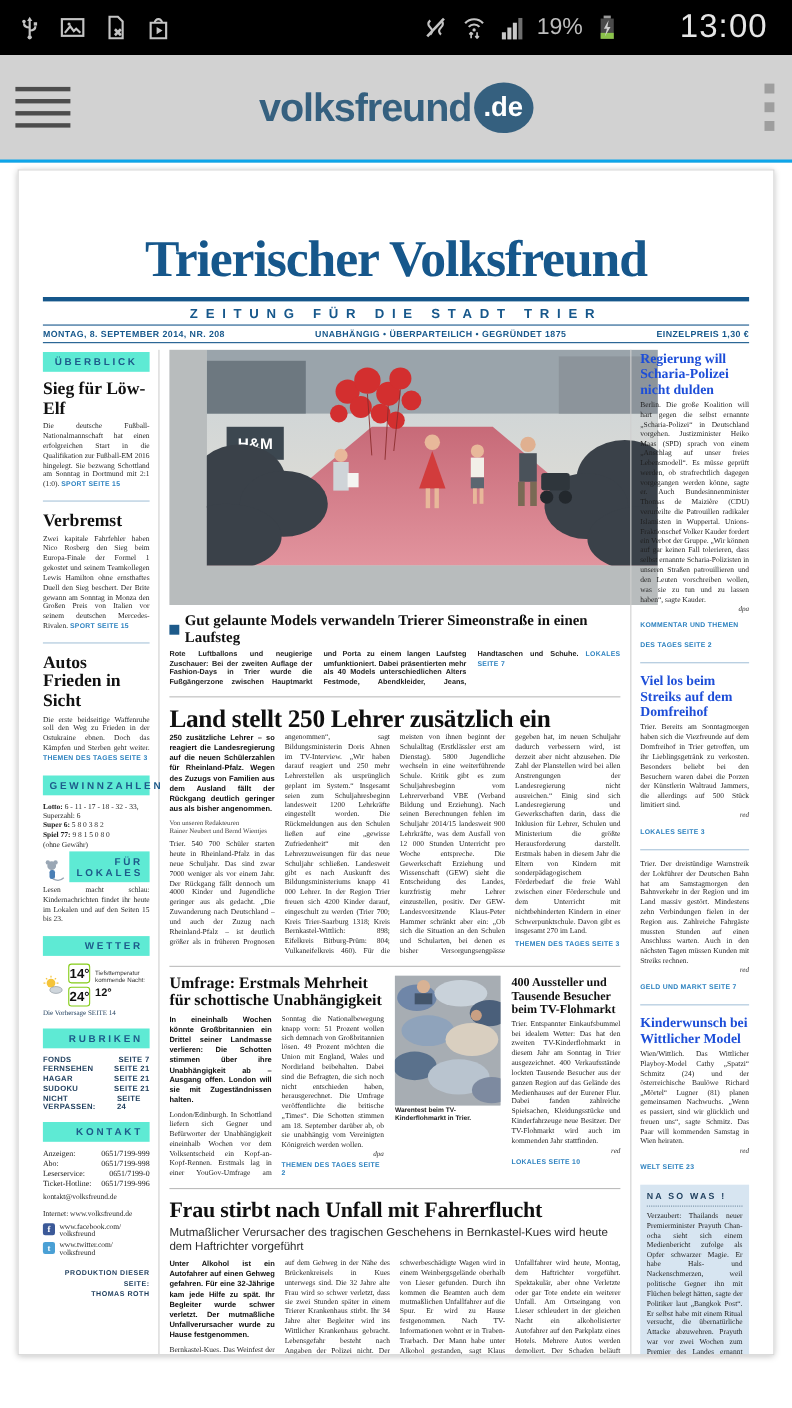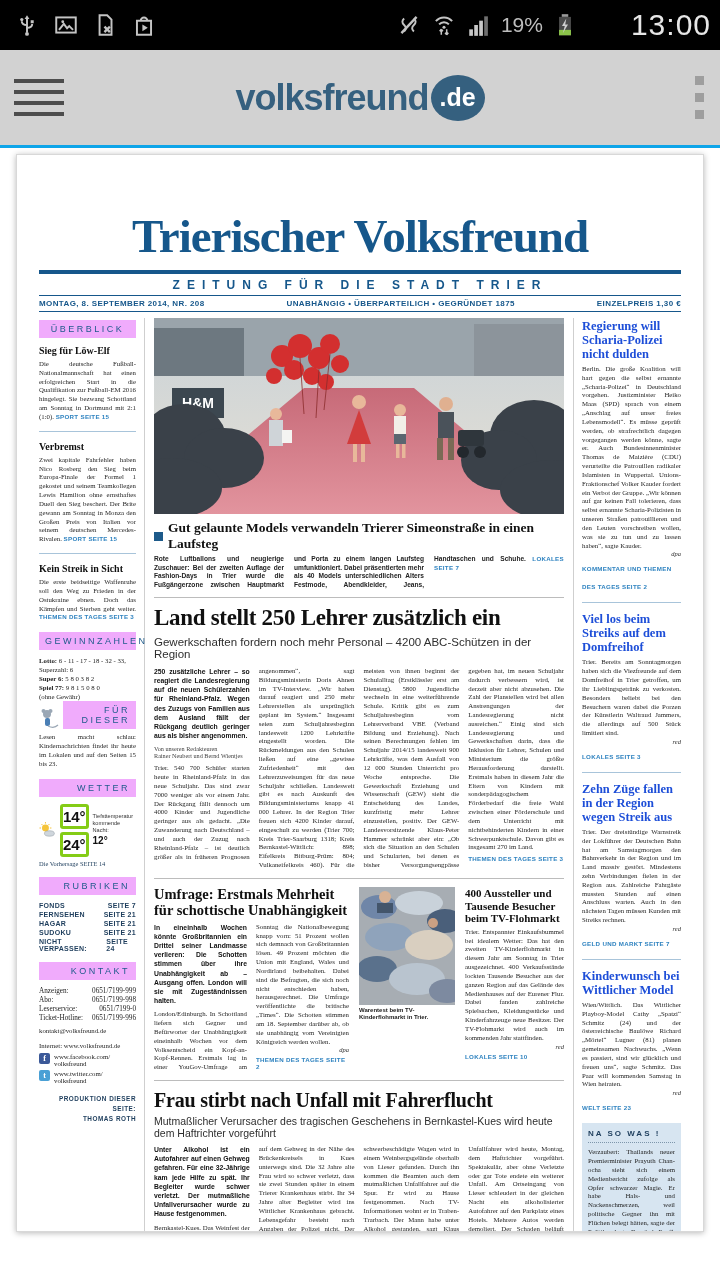--- a/index.html
+++ b/index.html
@@ -2,21 +2,21 @@
 <html><head>
 <meta charset="utf-8">
 <style>
   html,body{margin:0;padding:0;width:720px;height:1280px;overflow:hidden;background:#fff;
     font-family:"Liberation Sans", sans-serif;}
   .screen{width:720px;height:1280px;display:flex;flex-direction:column;}
 
   
   .statusbar{height:50px;background:#000;display:flex;align-items:center;flex-shrink:0;}
   .sb-left{display:flex;align-items:center;gap:13px;padding-left:14px;}
-  .sb-right{display:flex;align-items:center;gap:9px;margin-left:auto;padding-right:9px;}
+  .sb-right{display:flex;align-items:center;gap:9px;margin-left:auto;padding-right:22px;}
   .sb-ic{width:26px;height:26px;display:block;}
   .sb-pct{color:#bdbdbd;font-size:21px;}
   .sb-time{color:#e6e6e6;font-size:30px;letter-spacing:1px;margin-left:44px;}
 
   
   .appbar{height:95px;background:#d2d2d2;border-bottom:3px solid #0ea5e9;display:flex;align-items:center;flex-shrink:0;position:relative;}
   .burger{margin-left:14px;width:50px;display:flex;flex-direction:column;gap:7px;cursor:pointer;}
   .burger i{display:block;height:4px;background:#4d4d4d;}
   .logo{position:absolute;left:0;right:0;display:flex;justify-content:center;align-items:center;pointer-events:none;}
   .logo-inner{display:flex;align-items:center;pointer-events:auto;}
@@ -34,37 +34,37 @@
     font-size:47px;letter-spacing:-1px;line-height:1;}
   .tagline-wrap{border-top:4px solid #16578b;margin-top:10px;text-align:center;}
   .tagline{color:#16578b;font-size:12px;letter-spacing:7px;padding:4px 0 3px;font-weight:bold;}
   .dateline{border-top:1px solid #16578b;border-bottom:1px solid #16578b;display:flex;justify-content:space-between;
     color:#16578b;font-size:8px;font-weight:bold;padding:3px 0;letter-spacing:.4px;}
   .grid{display:grid;grid-template-columns:106px 1fr 108px;column-gap:9px;margin-top:6px;}
   .col-left{border-right:1px solid #cfcfcf;padding-right:8px;}
   .col-right{border-left:1px solid #cfcfcf;padding-left:8px;}
 
   .serif{font-family:"Liberation Serif", serif;}
-  .secbox{background:#f0abfc;color:#1d5a8a;font-size:9px;font-weight:normal;letter-spacing:2.5px;
+  .secbox{background:#5eead4;color:#1d5a8a;font-size:9px;font-weight:bold;letter-spacing:2.5px;
     padding:4px 6px;text-align:right;margin:10px 0 7px;}
   .secbox.center{text-align:center;}
-  .art-title{font-family:"Liberation Serif", serif;font-weight:bold;font-size:10px;color:#111;line-height:1.1;margin:2px 0 4px;}
+  .art-title{font-family:"Liberation Serif", serif;font-weight:bold;font-size:16px;color:#111;line-height:1.1;margin:2px 0 4px;}
   .tiny{font-family:"Liberation Serif", serif;font-size:6.8px;line-height:1.3;color:#1f1f1f;text-align:justify;}
   .link{color:#2f83c0;font-weight:bold;font-size:6.2px;letter-spacing:.3px;font-family:"Liberation Sans", sans-serif;}
   .sig{display:block;text-align:right;font-style:italic;font-size:6.5px;color:#333;font-family:"Liberation Serif", serif;}
   .sep{border:none;border-top:1px solid #a8c4da;margin:9px 0;}
   .lrow{display:flex;justify-content:space-between;font-size:7px;font-weight:bold;color:#1d3d5c;letter-spacing:.3px;margin:2px 0;}
   .kontakt-row{display:flex;justify-content:space-between;font-size:7.2px;color:#222;margin:1px 0;font-family:"Liberation Serif", serif;}
   .social{display:flex;gap:4px;margin-top:3px;font-size:6.8px;color:#222;align-items:flex-start;font-family:"Liberation Serif", serif;}
   .fb,.tw{width:11px;height:11px;border-radius:2px;color:#fff;font-size:8px;font-weight:bold;display:flex;align-items:center;justify-content:center;flex-shrink:0;}
   .fb{background:#3b5998;} .tw{background:#4aa0d5;}
   .production{margin-top:10px;text-align:right;font-size:6.4px;font-weight:bold;color:#1d3d5c;letter-spacing:.5px;line-height:1.5;}
 
   
-  .photo-main{width:100%;height:196px;overflow:hidden;background:#b8bcbd;}
+  .photo-main{width:100%;height:232px;overflow:hidden;background:#b8bcbd;padding-left:34px;}
   .cap-title{display:flex;align-items:center;gap:5px;font-family:"Liberation Serif", serif;font-weight:bold;font-size:13.5px;color:#111;margin:6px 0 3px;}
   .bullet{width:9px;height:9px;background:#1d5a8a;display:inline-block;flex-shrink:0;}
   .cap-cols{column-count:3;column-gap:10px;font-size:6.6px;line-height:1.3;color:#222;text-align:justify;font-weight:bold;font-family:"Liberation Sans", sans-serif;}
   .rule{border:none;border-top:1px solid #bcbcbc;margin:8px 0;}
   .headline{font-family:"Liberation Serif", serif;font-weight:bold;font-size:23px;line-height:1.07;color:#101010;letter-spacing:-.3px;}
   .subhead{font-size:11.5px;color:#2e2e2e;margin:5px 0 7px;}
   .cols4{column-count:4;column-gap:9px;}
   .cols2{column-count:2;column-gap:9px;}
   .lead{font-weight:bold;font-family:"Liberation Sans", sans-serif;font-size:6.8px;line-height:1.35;color:#111;text-align:justify;margin:0 0 5px;}
   .byline{font-size:6.2px;color:#444;margin:0 0 5px;font-family:"Liberation Serif", serif;}
@@ -82,21 +82,21 @@
   .frau-sub{font-size:10.5px;color:#2e2e2e;margin:3px 0 6px;}
 
   
   .r-title{font-family:"Liberation Serif", serif;font-weight:bold;font-size:12.5px;line-height:1.12;color:#1d4ed8;margin:1px 0 4px;}
   .nasowas{background:#d7e5f1;padding:6px 6px 8px;margin-top:9px;}
   .ns-head{font-size:8px;font-weight:bold;letter-spacing:2px;color:#1d3d5c;border-bottom:1px dotted #7d96ab;padding-bottom:4px;margin-bottom:5px;}
 
   
   .weather{display:flex;align-items:center;gap:4px;margin:4px 0 3px;}
   .temps{display:flex;flex-direction:column;gap:3px;}
-  .temp-box{border:3px solid #84cc16;border-radius:3px;background:#fff;font-size:15px;font-weight:bold;color:#111;padding:1px 0;text-align:center;}
+  .temp-box{border:1px solid #84cc16;border-radius:3px;background:#fff;font-size:12px;font-weight:bold;color:#111;padding:1px 0;text-align:center;}
   .night{font-size:5.6px;color:#333;line-height:1.25;}
   .night b{display:block;font-size:10px;color:#111;margin-top:1px;}
   .forecast{font-size:6.4px;color:#1d3d5c;margin:2px 0 0;font-family:"Liberation Serif", serif;}
   .kinder-head{display:flex;align-items:flex-end;gap:2px;}
 
   
   .footer{height:48px;background:#fff;display:flex;align-items:center;justify-content:flex-end;gap:18px;
     padding-right:26px;flex-shrink:0;cursor:pointer;}
   .footer-label{font-size:29px;color:#3c3c3c;}
   .chev{width:24px;height:24px;border-top:3px solid #999;border-right:3px solid #999;
@@ -208,21 +208,21 @@
               <span class="link">SPORT SEITE 15</span></div>
           </div>
           <hr class="sep">
           <div>
             <div class="art-title">Verbremst</div>
             <div class="tiny"><span>Zwei kapitale Fahrfehler haben Nico Rosberg den Sieg beim Europa-Finale der Formel 1 gekostet und seinem Teamkollegen Lewis Hamilton ohne ernsthaftes Duell den Sieg beschert. Der Brite gewann am Sonntag in Monza den Großen Preis von Italien vor seinem deutschen Mercedes-Rivalen.</span>
               <span class="link">SPORT SEITE 15</span></div>
           </div>
           <hr class="sep">
           <div>
-            <div class="art-title">Kein Streik in Sicht</div>
+            <div class="art-title">Autos Frieden in Sicht</div>
             <div class="tiny"><span>Die erste beidseitige Waffenruhe soll den Weg zu Frieden in der Ostukraine ebnen. Doch das Kämpfen und Sterben geht weiter.</span>
               <span class="link">THEMEN DES TAGES SEITE 3</span></div>
           </div>
 
           <div class="secbox">GEWINNZAHLEN</div>
           <div class="tiny" style="text-align:left;">
             <b>Lotto:</b> <span>6 - 11 - 17 - 18 - 32 - 33,</span><br>
             <span>Superzahl: 6</span><br>
             <b>Super 6:</b> <span>5 8 0 3 8 2</span><br>
             <b>Spiel 77:</b> <span>9 8 1 5 0 8 0</span><br>
@@ -230,21 +230,21 @@
           </div>
 
           <div class="kinder-head">
             <svg width="22" height="26" viewBox="0 0 22 26">
               <circle cx="8" cy="7" r="4" fill="#9aa7b5"></circle>
                 <circle cx="4.5" cy="4" r="2" fill="#9aa7b5"></circle>
                 <circle cx="11.5" cy="4" r="2" fill="#9aa7b5"></circle>
               <rect x="6" y="11" width="5" height="8" rx="2" fill="#4a7fb5"></rect>
                 <path d="M9 19 q6 3 10 -1" stroke="#9aa7b5" fill="none" stroke-width="1.2"></path>
             </svg>
-            <div class="secbox" style="flex:1;margin:0 0 4px;">FÜR DIESER</div>
+            <div class="secbox" style="flex:1;margin:0 0 4px;">FÜR LOKALES</div>
           </div>
           <div class="tiny">Lesen macht schlau: Kindernachrichten findet ihr heute im Lokalen und auf den Seiten 15 bis 23.</div>
 
           <div class="secbox">WETTER</div>
           <div class="weather">
             <svg width="34" height="34" viewBox="0 0 34 34">
               <circle cx="13" cy="13" r="7" fill="#f5c43a"></circle>
               <g stroke="#f5c43a" stroke-width="2">
                   <line x1="13" y1="1" x2="13" y2="4"></line>
                   <line x1="13" y1="22" x2="13" y2="25"></line>
@@ -401,21 +401,20 @@
           <div class="cap-cols">
             <span>Rote Luftballons und neugierige Zuschauer: Bei der zweiten Auflage der Fashion-Days in Trier wurde die Fußgängerzone zwischen Hauptmarkt und Porta zu einem langen Laufsteg umfunktioniert. Dabei präsentierten mehr als 40 Models unterschiedlichen Alters Festmode, Abendkleider, Jeans, Handtaschen und Schuhe.</span>
             <span class="link">LOKALES SEITE 7</span>
           </div>
 
           <hr class="rule">
 
           <div class="headline">
             <div>Land stellt 250 Lehrer zusätzlich ein</div>
           </div>
-          <div class="subhead">Gewerkschaften fordern noch mehr Personal – 4200 ABC-Schützen in der Region</div>
 
           <div class="cols4">
             <p class="lead">250 zusätzliche Lehrer – so reagiert die Landesregierung auf die neuen Schülerzahlen für Rheinland-Pfalz. Wegen des Zuzugs von Familien aus dem Ausland fällt der Rückgang deutlich geringer aus als bisher angenommen.</p>
             <p class="byline">
               <span>Von unseren Redakteuren</span><br>
               <span>Rainer Neubert und Bernd Wientjes</span>
             </p>
             <p class="tiny bodytxt">Trier. 540 700 Schüler starten heute in Rheinland-Pfalz in das neue Schuljahr. Das sind zwar 7000 weniger als vor einem Jahr. Der Rückgang fällt dennoch um 4000 Kinder und Jugendliche geringer aus als gedacht. „Die Zuwanderung nach Deutschland – und auch der Zuzug nach Rheinland-Pfalz – ist deutlich größer als in früheren Prognosen angenommen“, sagt Bildungsministerin Doris Ahnen im TV-Interview. „Wir haben darauf reagiert und 250 mehr Lehrerstellen als ursprünglich geplant im System.“ Insgesamt seien zum Schuljahresbeginn landesweit 1200 Lehrkräfte eingestellt worden. Die Rückmeldungen aus den Schulen ließen auf eine „gewisse Zufriedenheit“ mit den Lehrerzuweisungen für das neue Schuljahr schließen. Landesweit gibt es nach Auskunft des Bildungsministeriums knapp 41 000 Lehrer. In der Region Trier freuen sich 4200 Kinder darauf, eingeschult zu werden (Trier 700; Kreis Trier-Saarburg 1318; Kreis Bernkastel-Wittlich: 898; Eifelkreis Bitburg-Prüm: 804; Vulkaneifelkreis 460). Für die meisten von ihnen beginnt der Schulalltag (Erstklässler erst am Dienstag). 5800 Jugendliche wechseln in eine weiterführende Schule. Kritik gibt es zum Schuljahresbeginn vom Lehrerverband VBE (Verband Bildung und Erziehung). Nach seinen Berechnungen fehlen im Schuljahr 2014/15 landesweit 900 Lehrkräfte, was dem Ausfall von 12 000 Stunden Unterricht pro Woche entspreche. Die Gewerkschaft Erziehung und Wissenschaft (GEW) sieht die Entscheidung des Landes, kurzfristig mehr Lehrer einzustellen, positiv. Der GEW-Landesvorsitzende Klaus-Peter Hammer schränkt aber ein: „Ob sich die Situation an den Schulen und Schularten, bei denen es bisher Versorgungsengpässe gegeben hat, im neuen Schuljahr dadurch verbessern wird, ist derzeit aber nicht abzusehen. Die Zahl der Planstellen wird bei allen Anstrengungen der Landesregierung nicht ausreichen.“ Einig sind sich Landesregierung und Gewerkschaften darin, dass die Inklusion für Lehrer, Schulen und Ministerium die größte Herausforderung darstellt. Erstmals haben in diesem Jahr die Eltern von Kindern mit sonderpädagogischem Förderbedarf die freie Wahl zwischen einer Förderschule und dem Unterricht mit nichtbehinderten Kindern in einer Schwerpunktschule. Davon gibt es insgesamt 270 im Land.</p>
             <span class="link endlink">THEMEN DES TAGES SEITE 3</span>
           </div>
@@ -481,21 +480,20 @@
           </div>
           <hr class="sep">
           <div>
             <div class="r-title">Viel los beim Streiks auf dem Domfreihof</div>
             <div class="tiny"><span>Trier. Bereits am Sonntagmorgen haben sich die Viezfreunde auf dem Domfreihof in Trier getroffen, um ihr Lieblingsgetränk zu verkosten. Besonders beliebt bei den Besuchern waren dabei die Porzen der Künstlerin Waltraud Jammers, die allerdings auf 500 Stück limitiert sind.</span></div>
             <span class="sig">red</span>
             <span class="link">LOKALES SEITE 3</span>
           </div>
           <hr class="sep">
           <div>
-            <div class="r-title">Zehn Züge fallen in der Region wegen Streik aus</div>
             <div class="tiny"><span>Trier. Der dreistündige Warnstreik der Lokführer der Deutschen Bahn hat am Samstagmorgen den Bahnverkehr in der Region und im Land massiv gestört. Mindestens zehn Verbindungen fielen in der Region aus. Zahlreiche Fahrgäste mussten Stunden auf einen Anschluss warten. Auch in den nächsten Tagen müssen Kunden mit Streiks rechnen.</span></div>
             <span class="sig">red</span>
             <span class="link">GELD UND MARKT SEITE 7</span>
           </div>
           <hr class="sep">
           <div>
             <div class="r-title">Kinderwunsch bei Wittlicher Model</div>
             <div class="tiny"><span>Wien/Wittlich. Das Wittlicher Playboy-Model Cathy „Spatzi“ Schmitz (24) und der österreichische Baulöwe Richard „Mörtel“ Lugner (81) planen gemeinsamen Nachwuchs. „Wenn es passiert, sind wir glücklich und freuen uns“, sagte Schmitz. Das Paar will kommenden Samstag in Wien heiraten.</span></div>
             <span class="sig">red</span>
             <span class="link">WELT SEITE 23</span>

